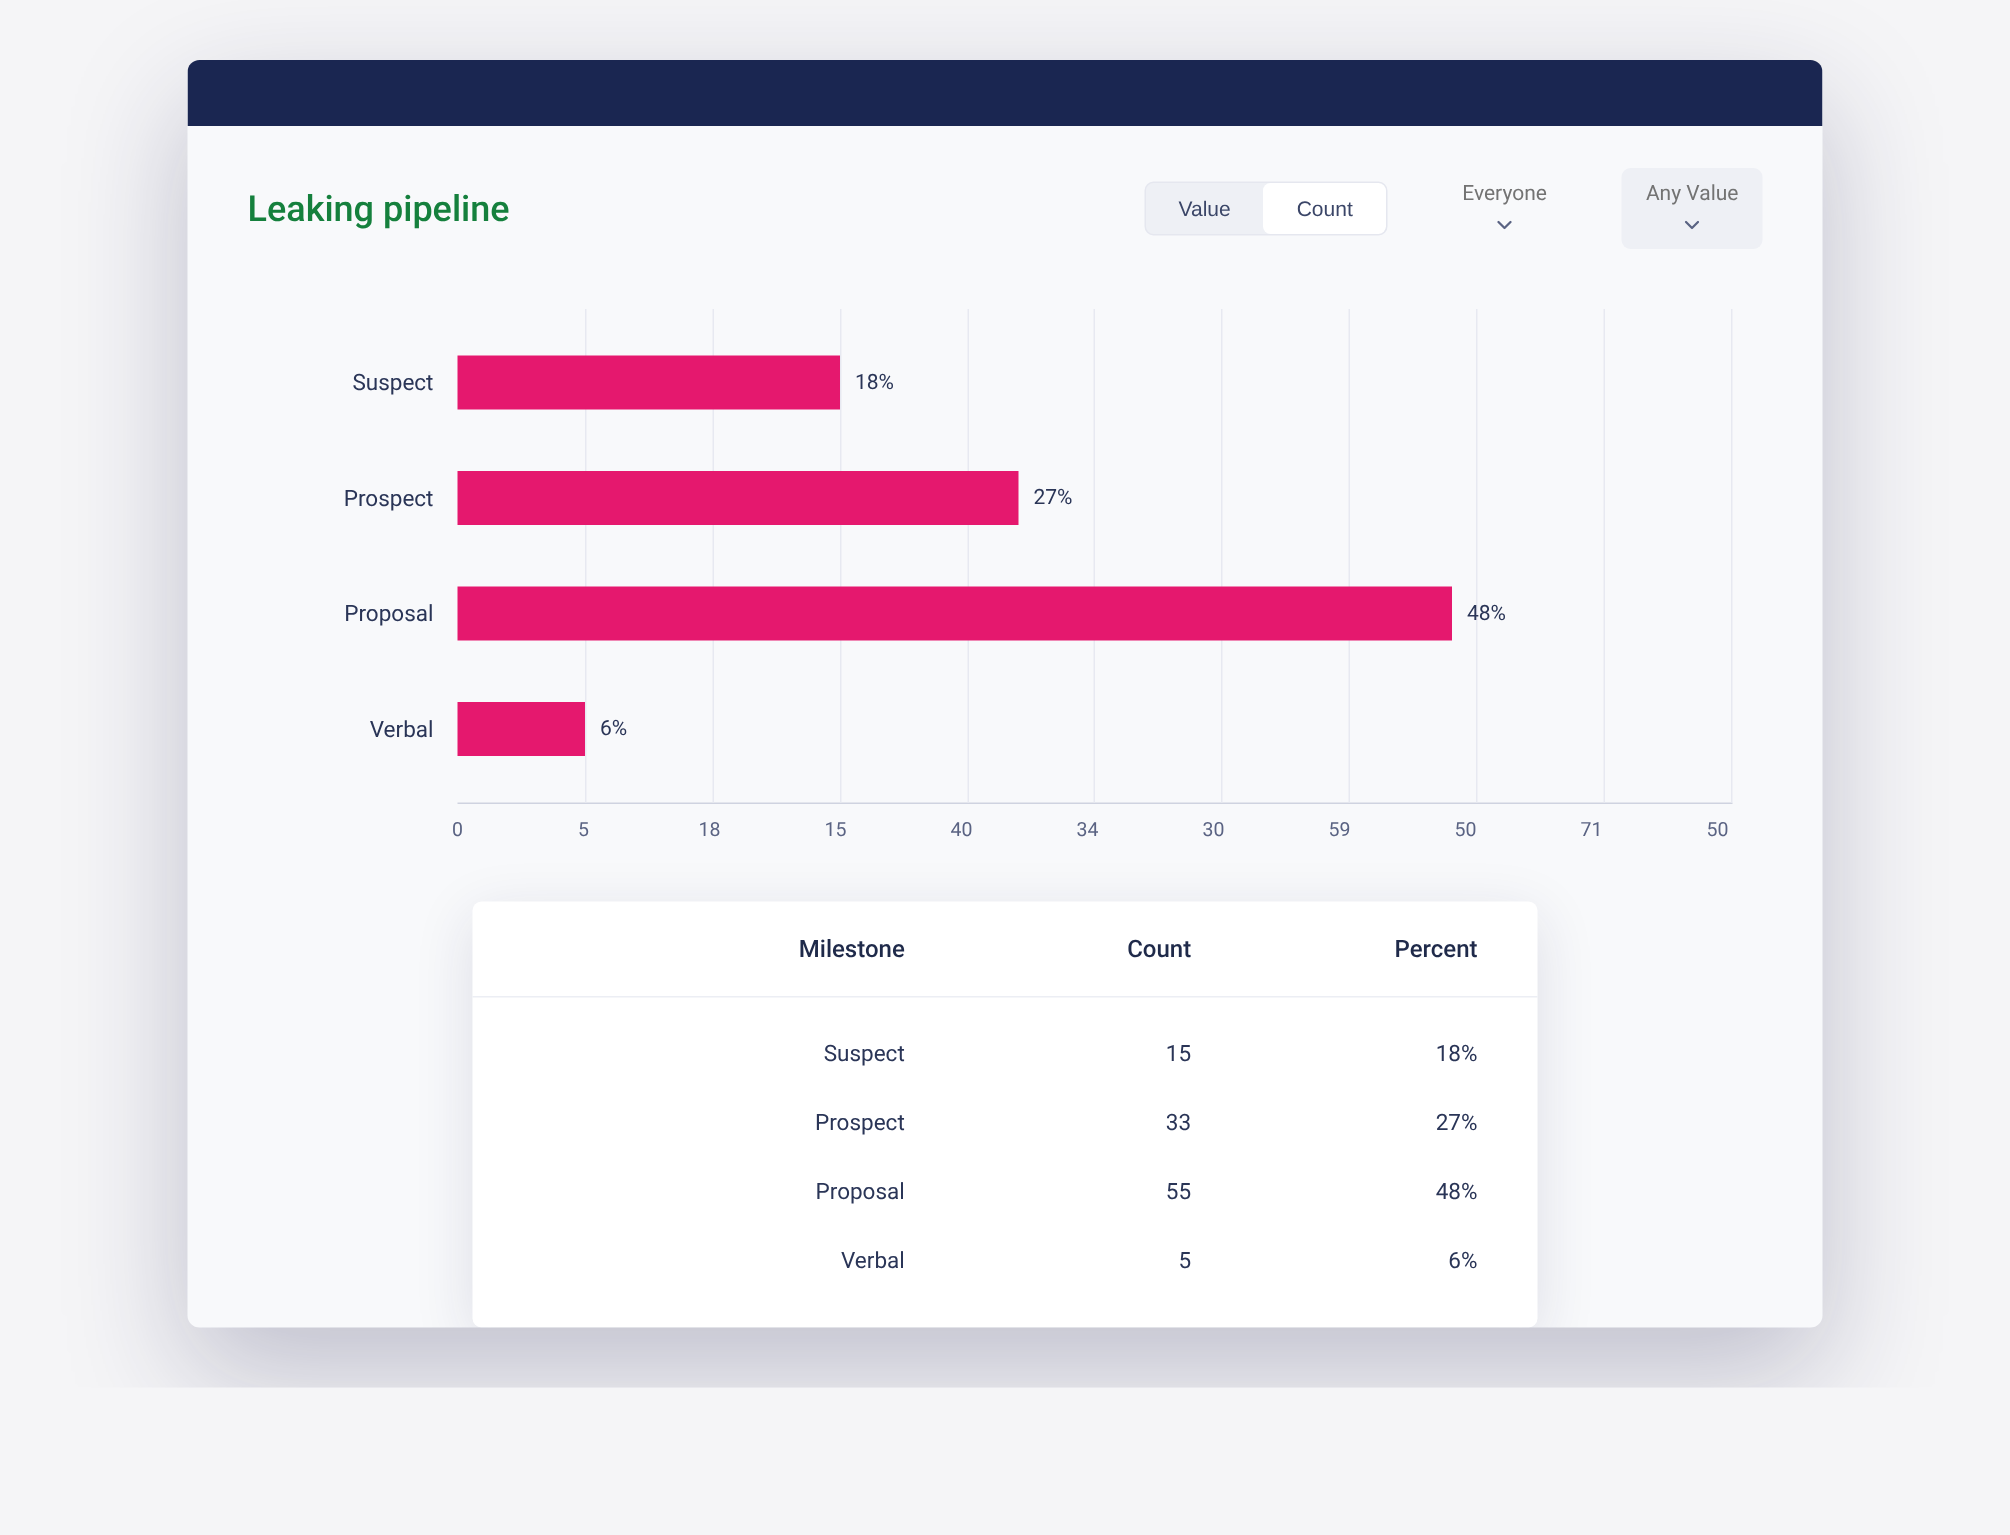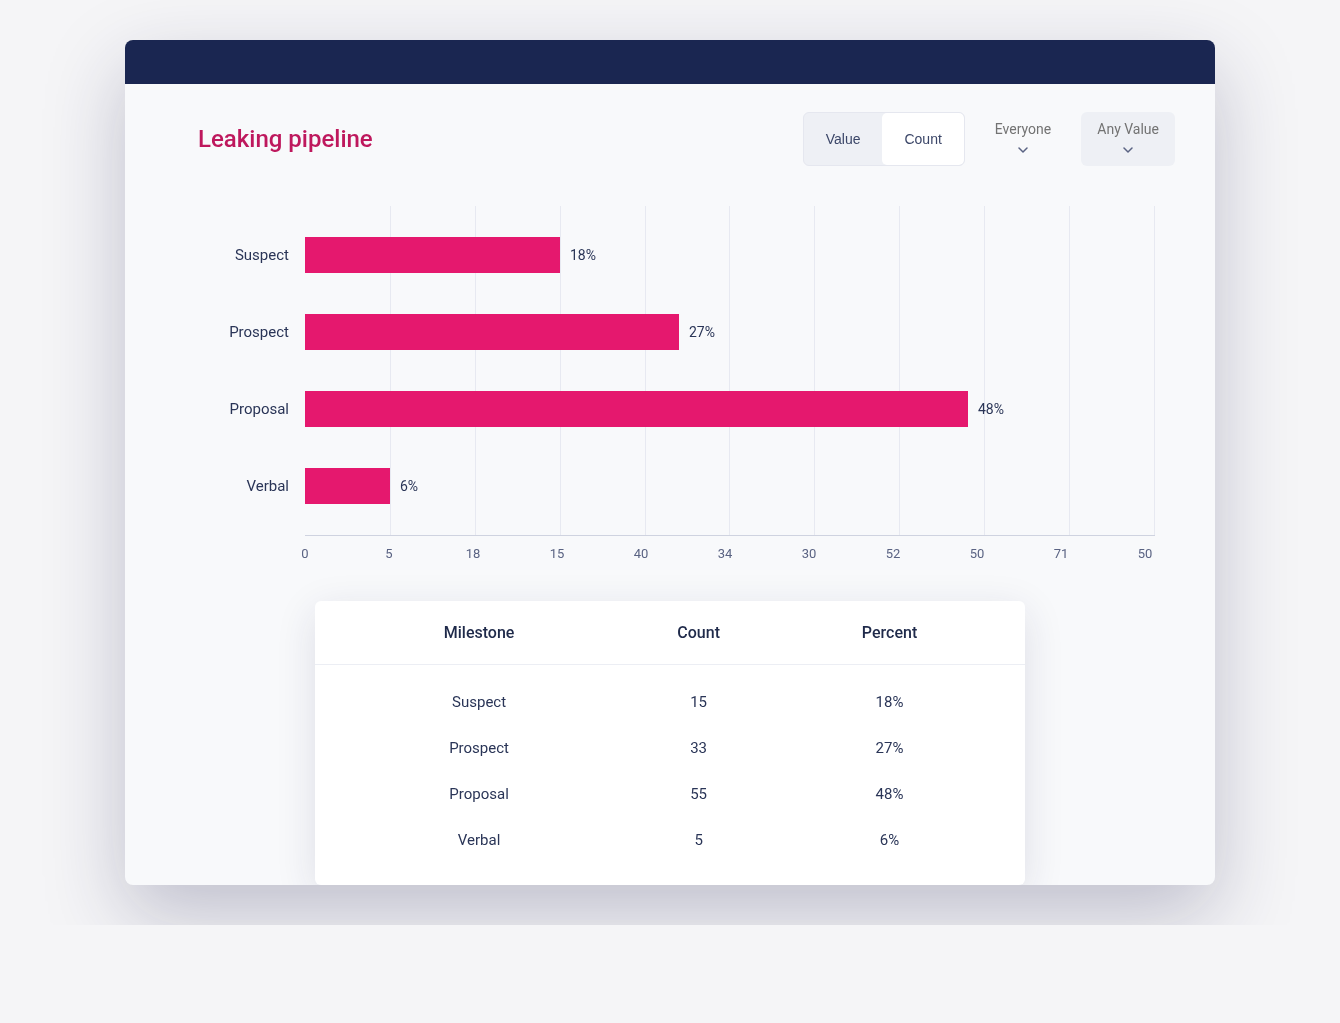--- a/index.html
+++ b/index.html
@@ -26,26 +26,26 @@
     }
     .header-row {
       display: flex;
       justify-content: space-between;
       align-items: center;
       margin-bottom: 40px;
     }
     .title {
       font-size: 24px;
       font-weight: 500;
-      color: #be185d;
-      margin-left: 33px;
+      color: #15803d;
     }
     .controls {
       display: flex;
-      gap: 14px;
+      align-items: center;
+      gap: 34px;
     }
     .toggle-group {
       display: flex;
       border: 1px solid #e5e7ef;
       border-radius: 6px;
       overflow: hidden;
       background: #eef0f5;
     }
     .toggle-btn {
       padding: 9px 22px;
@@ -149,21 +149,21 @@
 
     .table-card {
       margin: 0 150px;
       background: #ffffff;
       border-radius: 6px;
       box-shadow: 0 10px 40px rgba(30,30,80,0.12);
     }
     .table-head, .table-row {
       display: grid;
       grid-template-columns: 1.3fr 1fr 1fr;
-      text-align: center;
+      text-align: right;
       padding: 22px 40px;
     }
     .table-head {
       border-bottom: 1px solid #eceef4;
       color: #1f2a4a;
       font-weight: 500;
       font-size: 16px;
     }
     .table-row {
       padding: 14px 40px;
@@ -250,21 +250,21 @@
           </div>
       </div>
       <div class="x-axis" id="x-axis">
           <div class="x-tick">0</div>
           <div class="x-tick">5</div>
           <div class="x-tick">18</div>
           <div class="x-tick">15</div>
           <div class="x-tick">40</div>
           <div class="x-tick">34</div>
           <div class="x-tick">30</div>
-          <div class="x-tick">52</div>
+          <div class="x-tick">59</div>
           <div class="x-tick">50</div>
           <div class="x-tick">71</div>
           <div class="x-tick">50</div>
         </div>
     </div>
 
     <div class="table-card">
       <div class="table-head">
         <div>Milestone</div>
         <div>Count</div>

